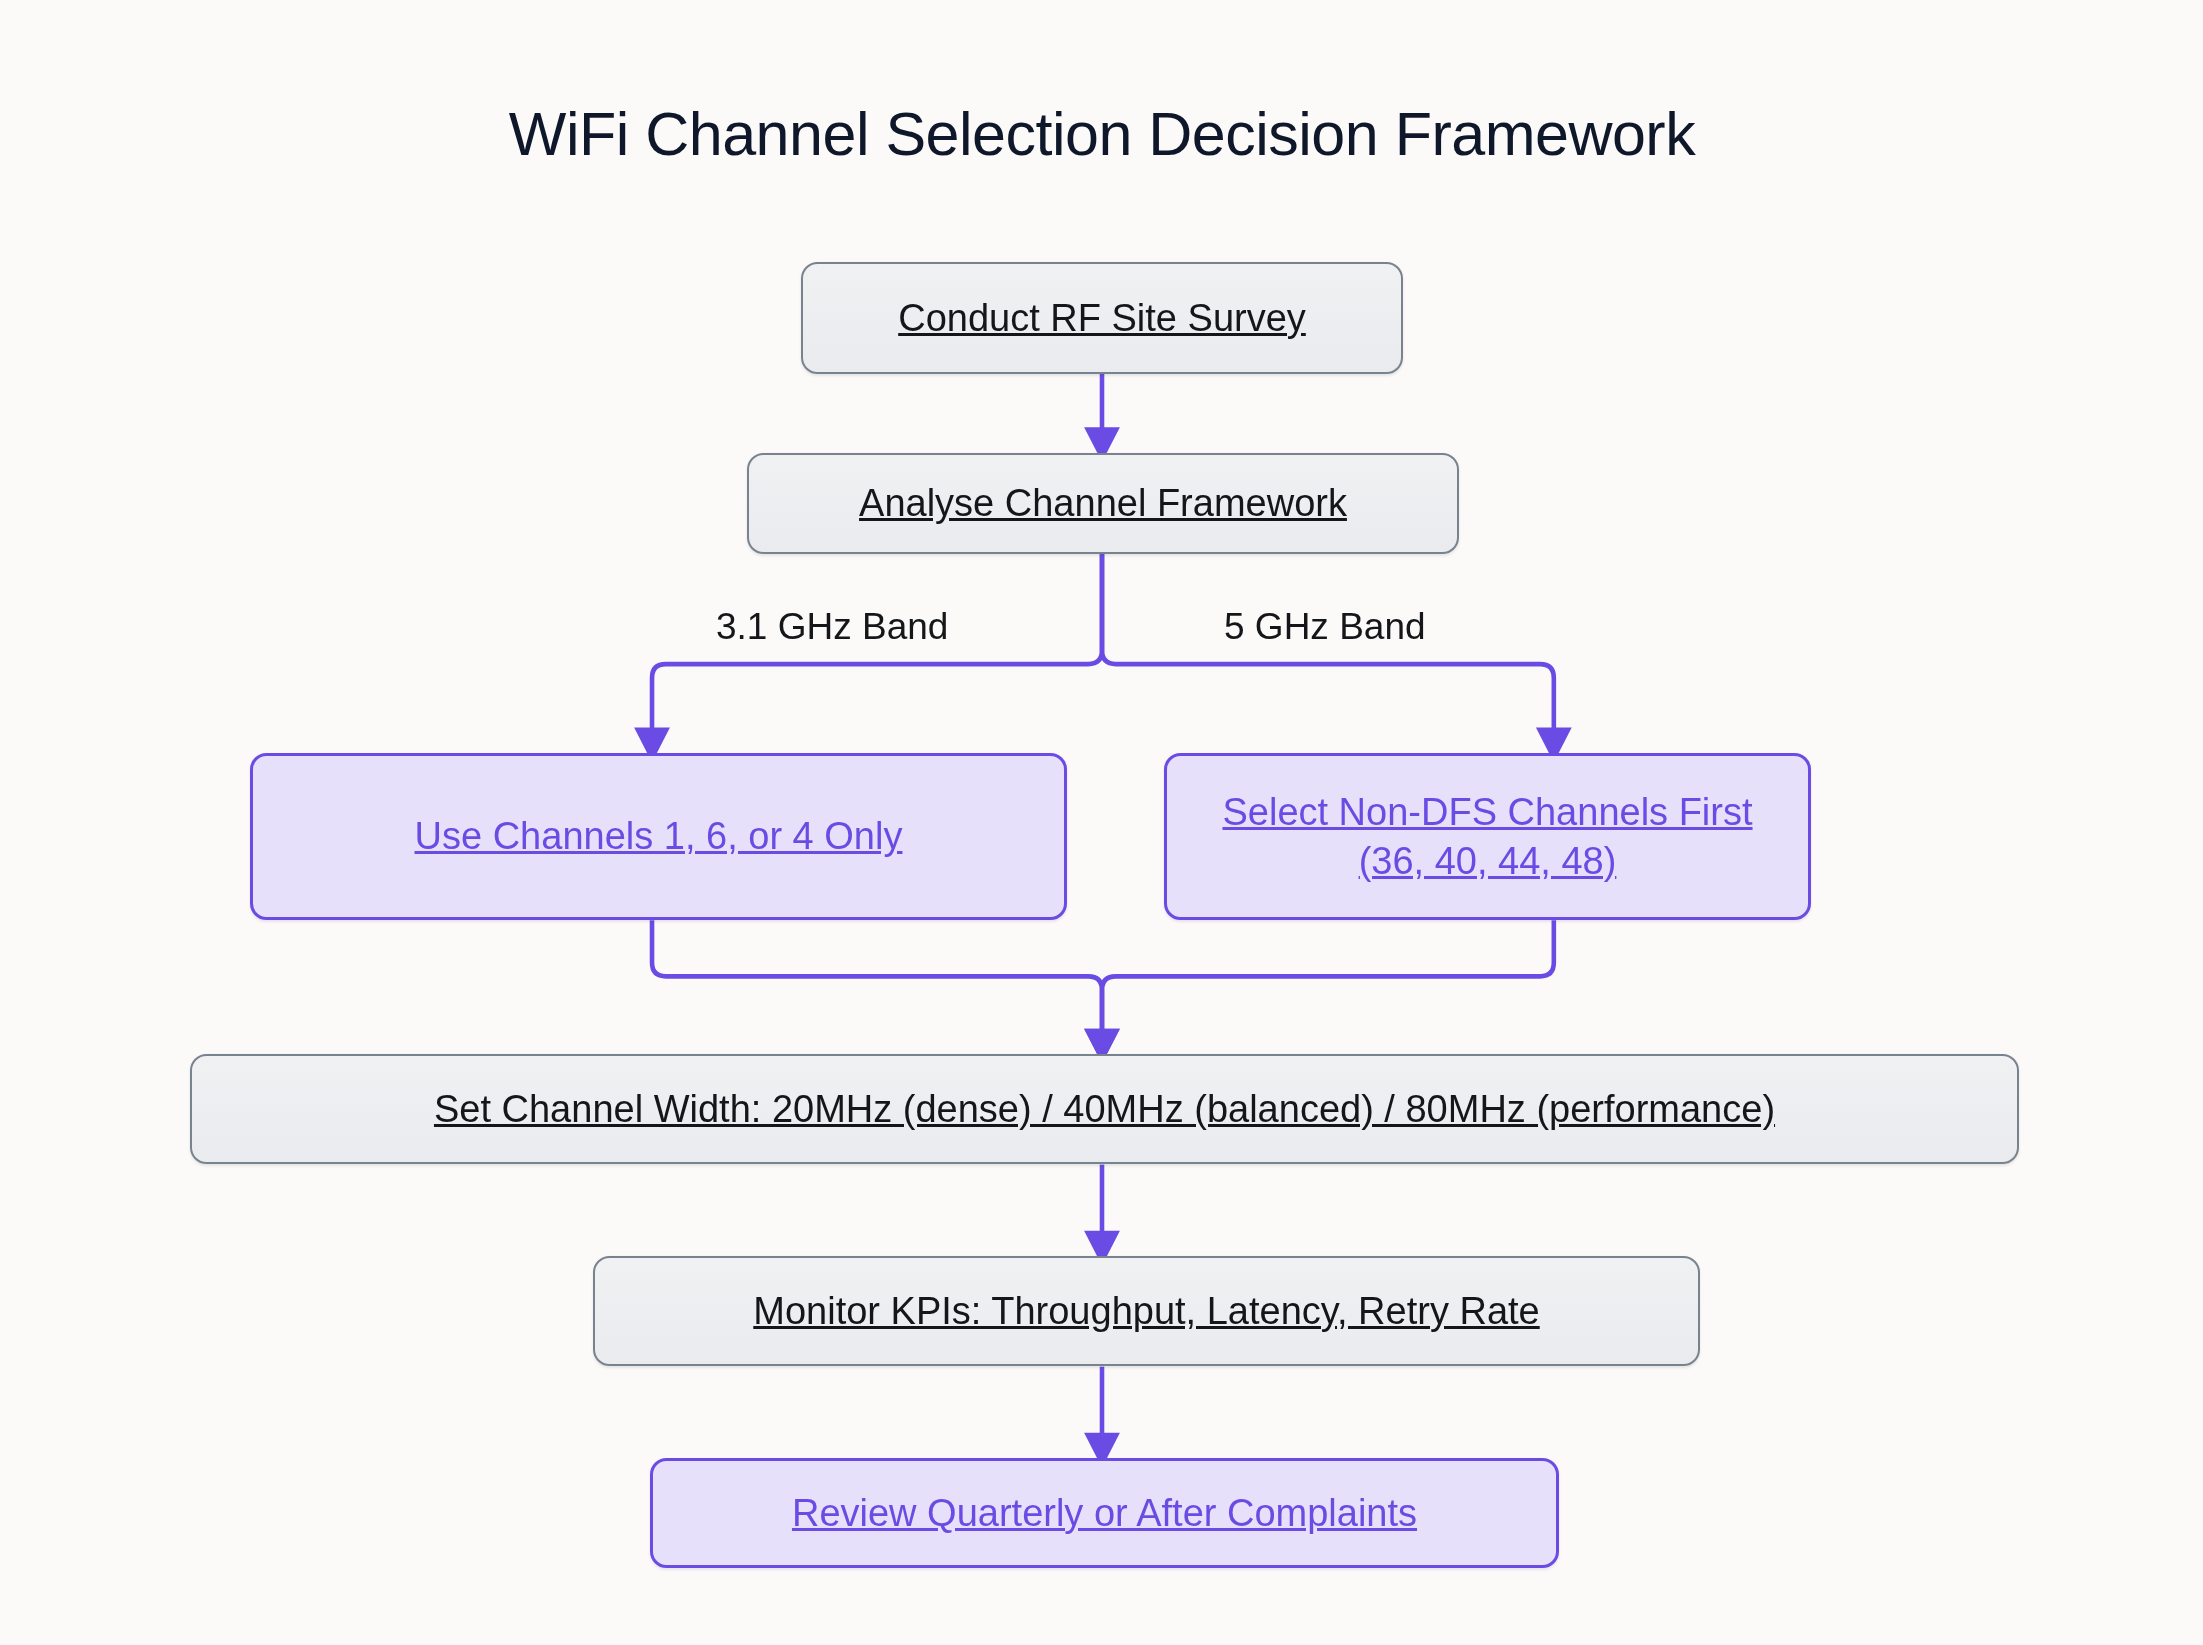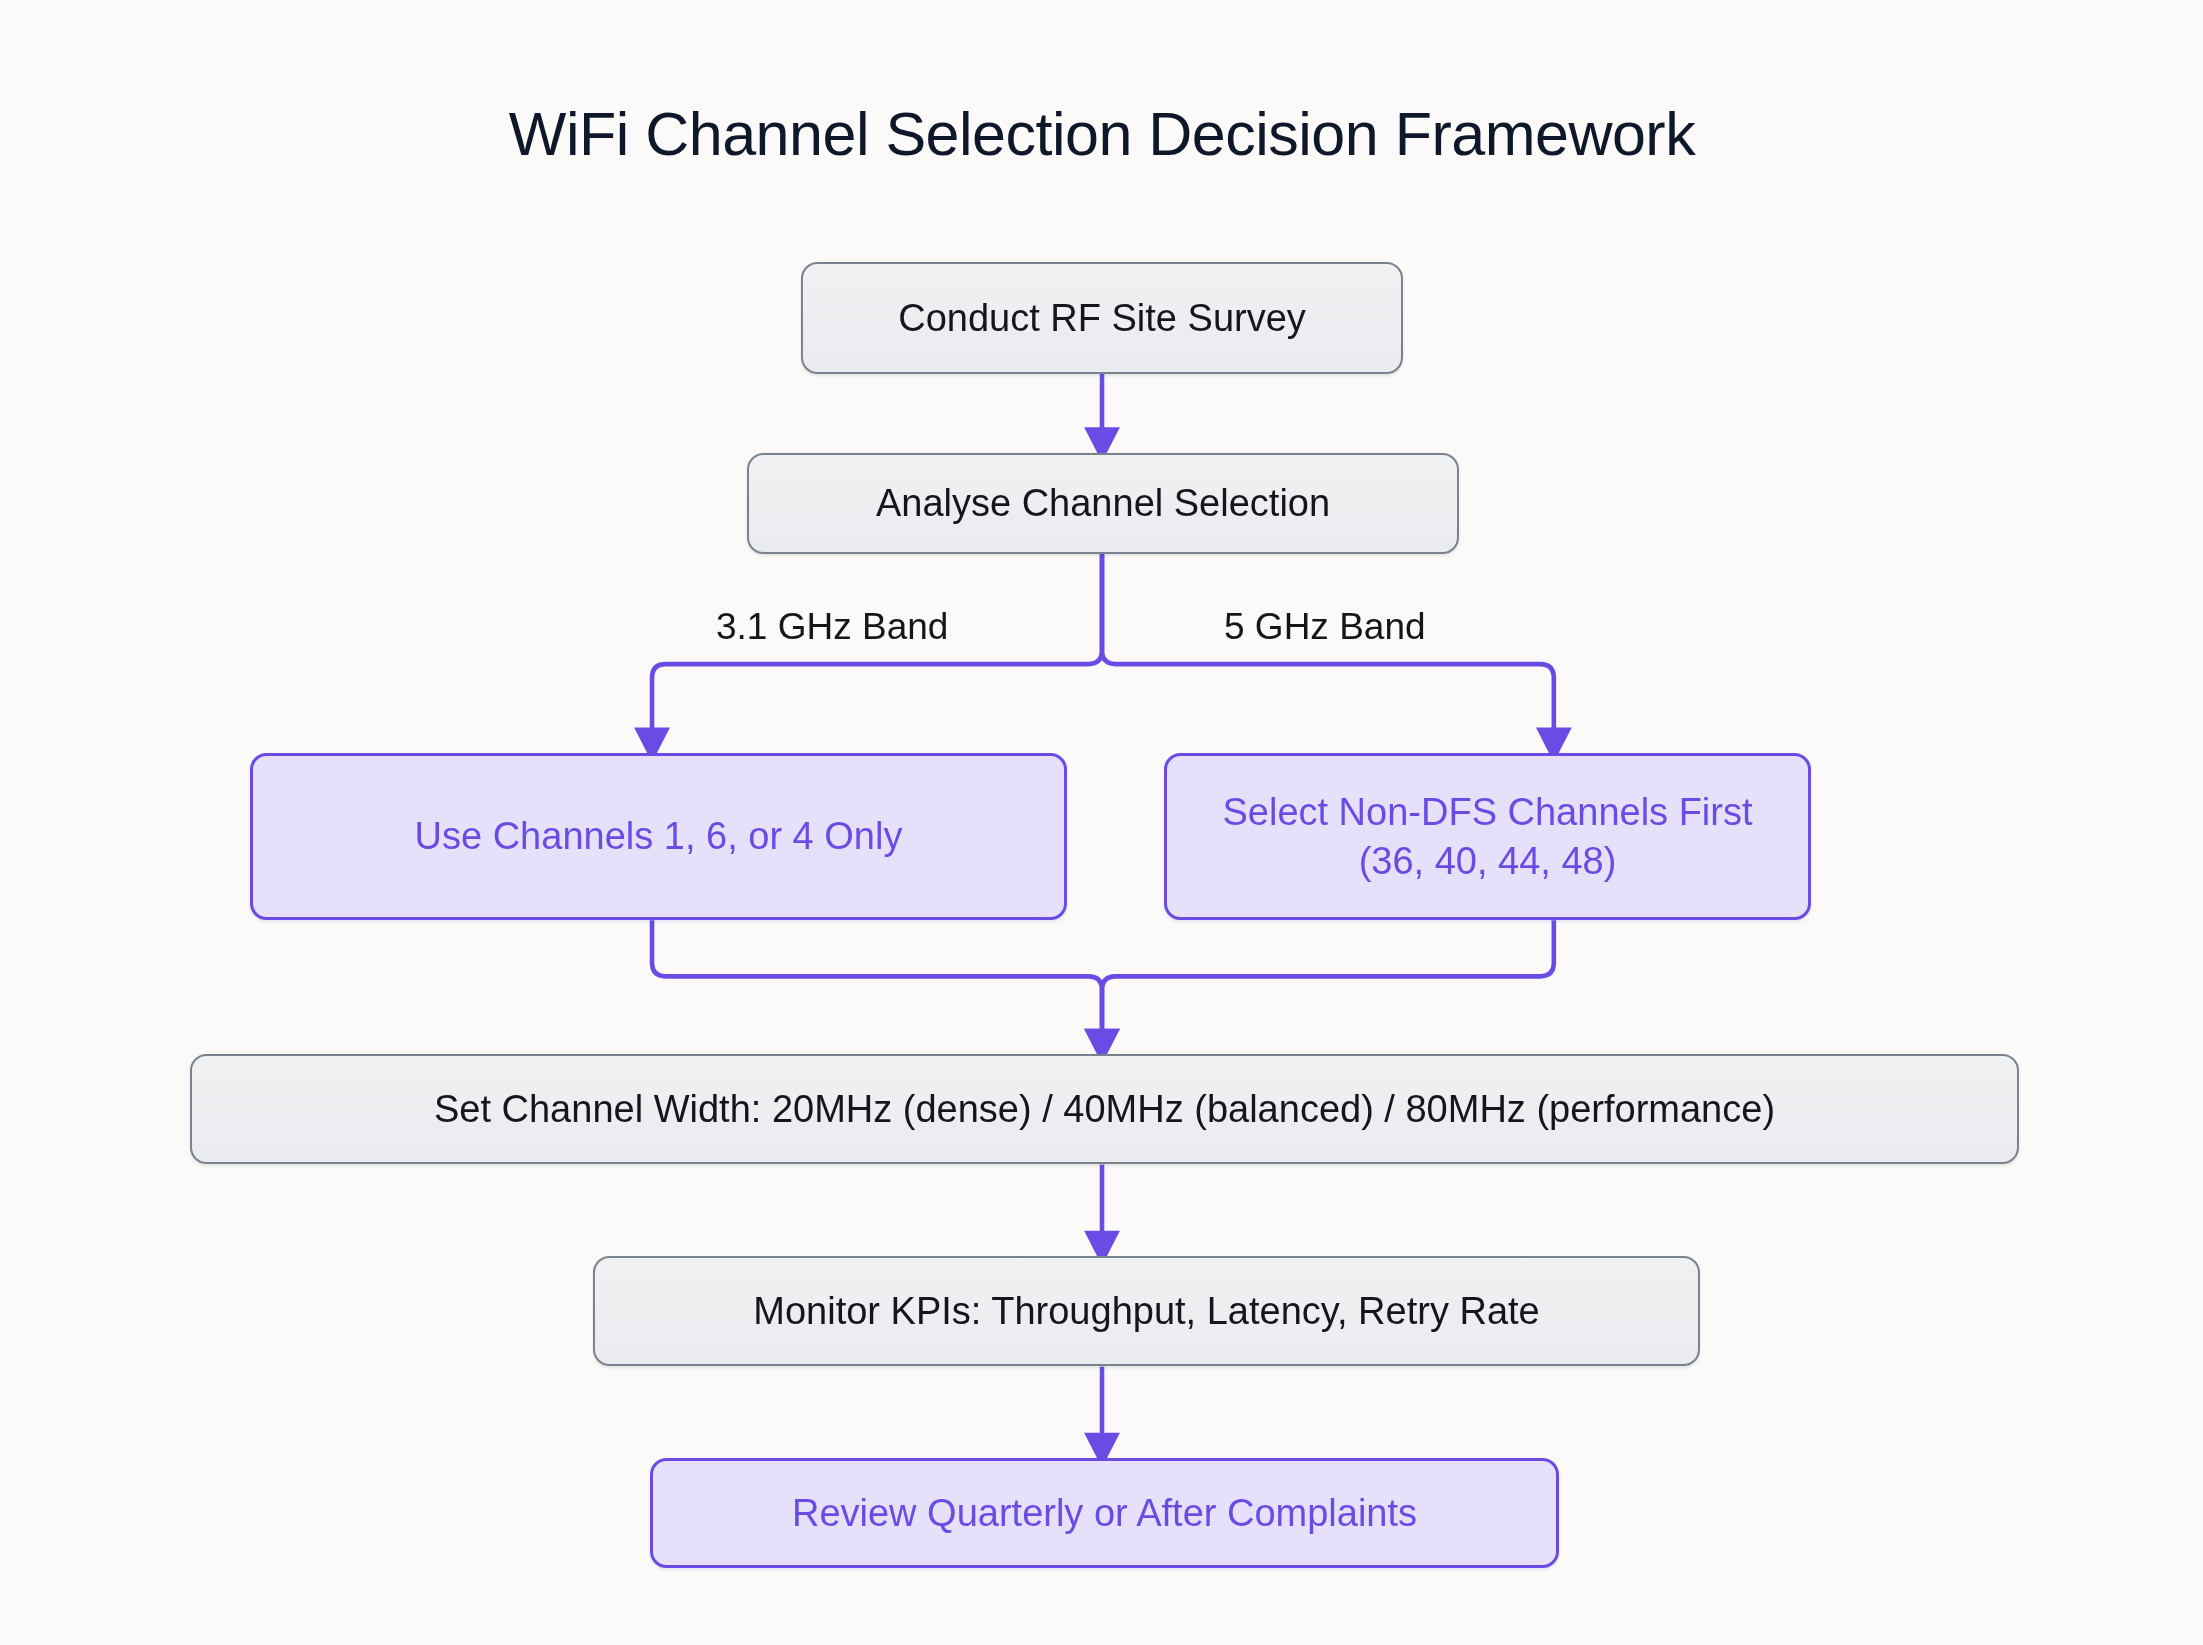--- a/index.html
+++ b/index.html
@@ -68,20 +68,21 @@
     background: #e6e0fa;
     border: 3.7px solid #6a4ce4;
     color: #6a4ce4;
     font-size: 38px;
     box-shadow: 0 1.8px 2.8px rgba(80,60,190,0.12);
   }
 
   .node-inner {
     padding: 0 18px;
     width: 100%;
+    text-decoration: underline;
   }
 
   .edge-label {
     position: absolute;
     font-size: 37px;
     color: #14161a;
     white-space: nowrap;
     z-index: 4;
     background: transparent;
   }
@@ -125,21 +126,21 @@
     <path d="M1200,1268 L1200,1359" fill="none" stroke="#6a4ce4" stroke-width="5" marker-end="url(#arrowhead)"></path>
 
     <path d="M1200,1488 L1200,1579" fill="none" stroke="#6a4ce4" stroke-width="5" marker-end="url(#arrowhead)"></path>
   </svg>
 
   <div class="node node-process" id="node-survey">
     <div class="node-inner">Conduct RF Site Survey</div>
   </div>
 
   <div class="node node-process" id="node-analyse">
-    <div class="node-inner">Analyse Channel Selection</div>
+    <div class="node-inner">Analyse Channel Framework</div>
   </div>
 
   <div class="node node-decision" id="node-24ghz">
     <div class="node-inner">Use Channels 1, 6, or 4 Only</div>
   </div>
 
   <div class="node node-decision" id="node-5ghz">
     <div class="node-inner">
       <div>Select Non-DFS Channels First</div>
       <div>(36, 40, 44, 48)</div>

